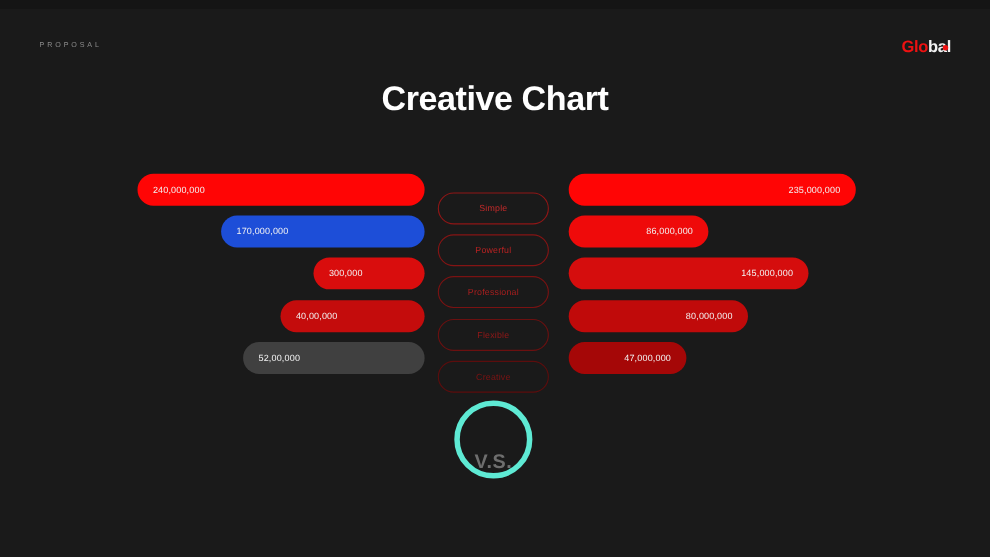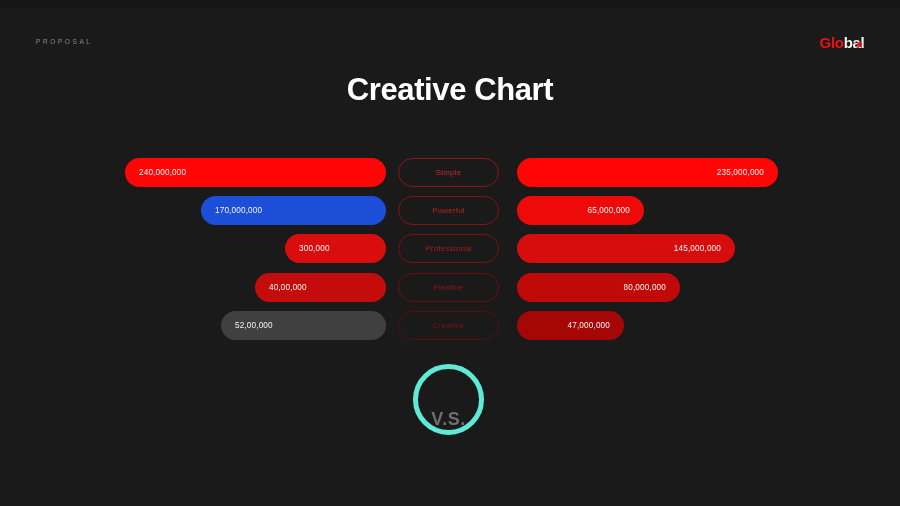--- a/index.html
+++ b/index.html
@@ -61,21 +61,21 @@
   .bar {
     height: 29px; border-radius: 15px;
     display: flex; align-items: center;
     font-size: 8.2px; color: #f3f3f3; font-weight: 400;
     letter-spacing: 0.15px; white-space: nowrap;
   }
   .bar-left  { justify-content: flex-start; padding-left: 14px; }
   .bar-right { justify-content: flex-end;   padding-right: 14px; }
 
   .pill {
-    position: absolute; left: 398px; top: 0;
+    position: absolute; left: 398px; top: 17px;
     width: 101px; height: 29px; border-radius: 15px;
     border: 1px solid #7a1212;
     display: flex; align-items: center; justify-content: center;
     font-size: 8px; letter-spacing: 0.2px;
     color: #b22020;
   }
 
   
   #footer { position: absolute; left: 0; top: 358px; width: 900px; height: 100px; }
   #vs-circle {
@@ -108,21 +108,21 @@
         <div class="bar-right-wrap">
           <div class="bar bar-right" style="width: 261px; background: rgb(255, 5, 5);">235,000,000</div>
         </div>
       </div>
       <div class="row">
         <div class="bar-left-wrap">
           <div class="bar bar-left" style="width: 185px; background: #1d4ed8;">170,000,000</div>
         </div>
         <div class="pill" style="border-color: rgb(133, 20, 20); color: rgb(183, 34, 34);">Powerful</div>
         <div class="bar-right-wrap">
-          <div class="bar bar-right" style="width: 127px; background: rgb(239, 10, 10);">65,000,000</div>
+          <div class="bar bar-right" style="width: 127px; background: rgb(239, 10, 10);">86,000,000</div>
         </div>
       </div>
       <div class="row">
         <div class="bar-left-wrap">
           <div class="bar bar-left" style="width: 101px; background: rgb(217, 13, 13);">300,000</div>
         </div>
         <div class="pill" style="border-color: rgb(122, 18, 18); color: rgb(168, 30, 30);">Professional</div>
         <div class="bar-right-wrap">
           <div class="bar bar-right" style="width: 218px; background: rgb(213, 13, 13);">145,000,000</div>
         </div>

